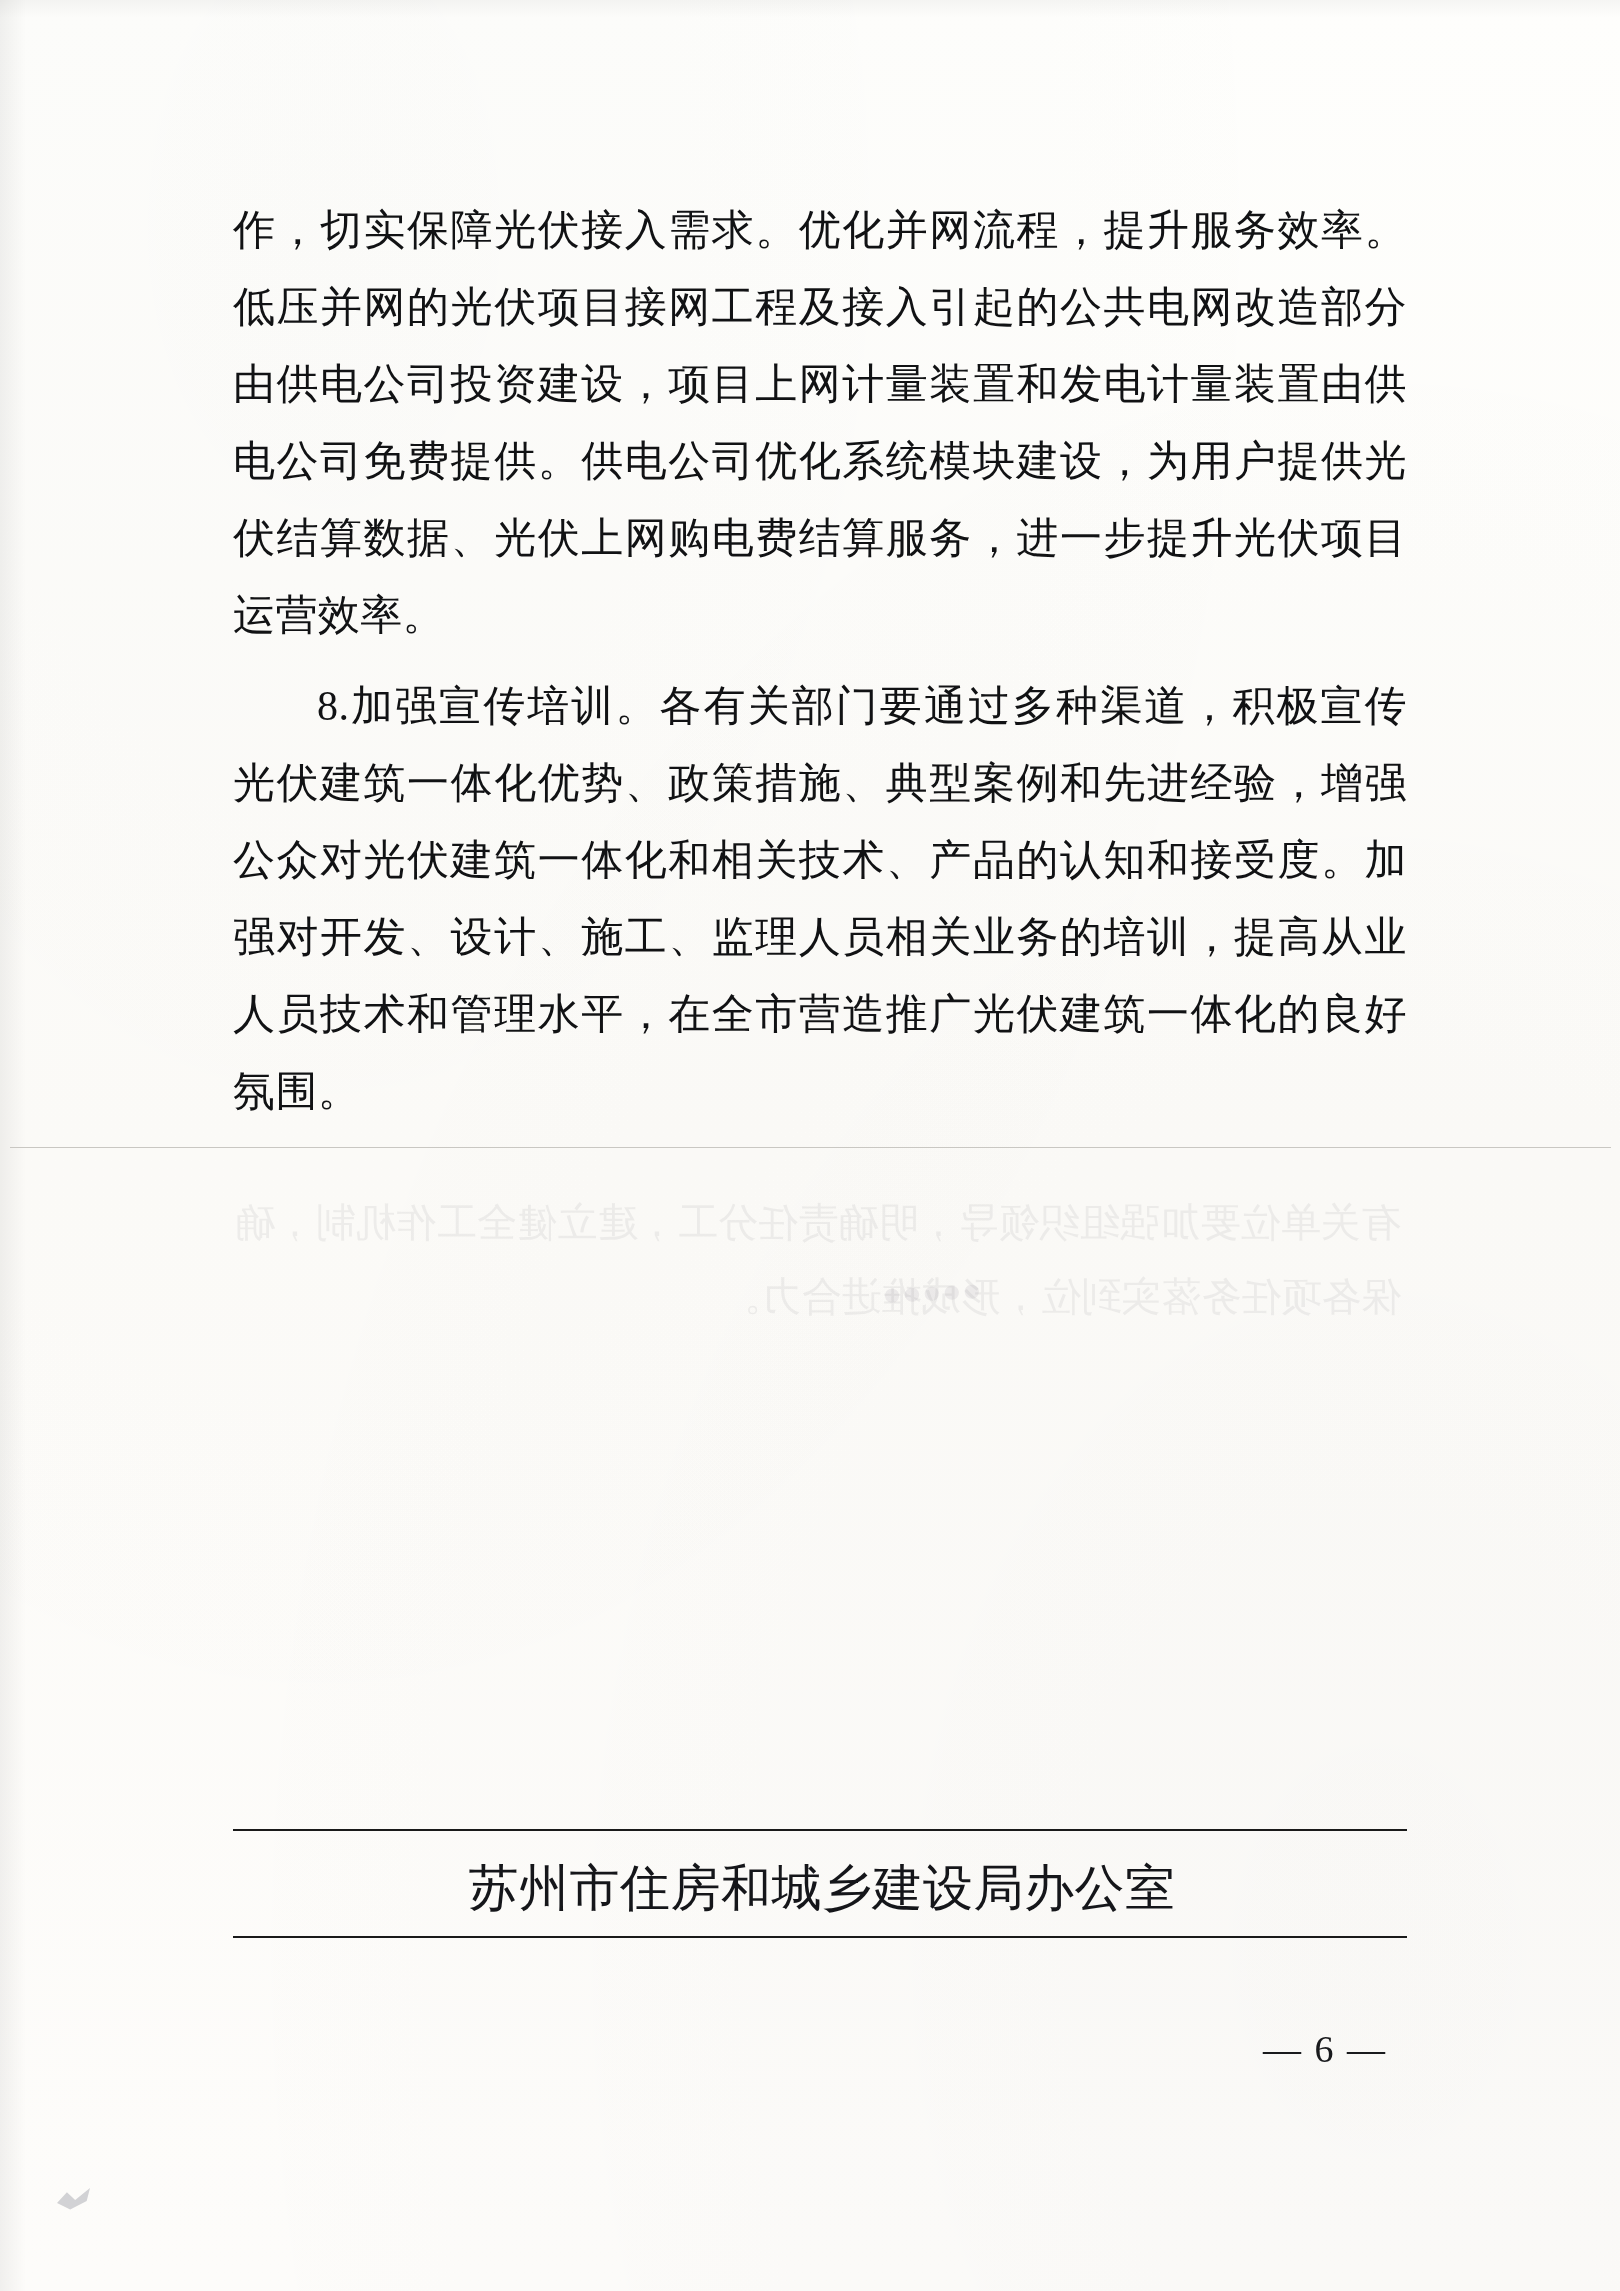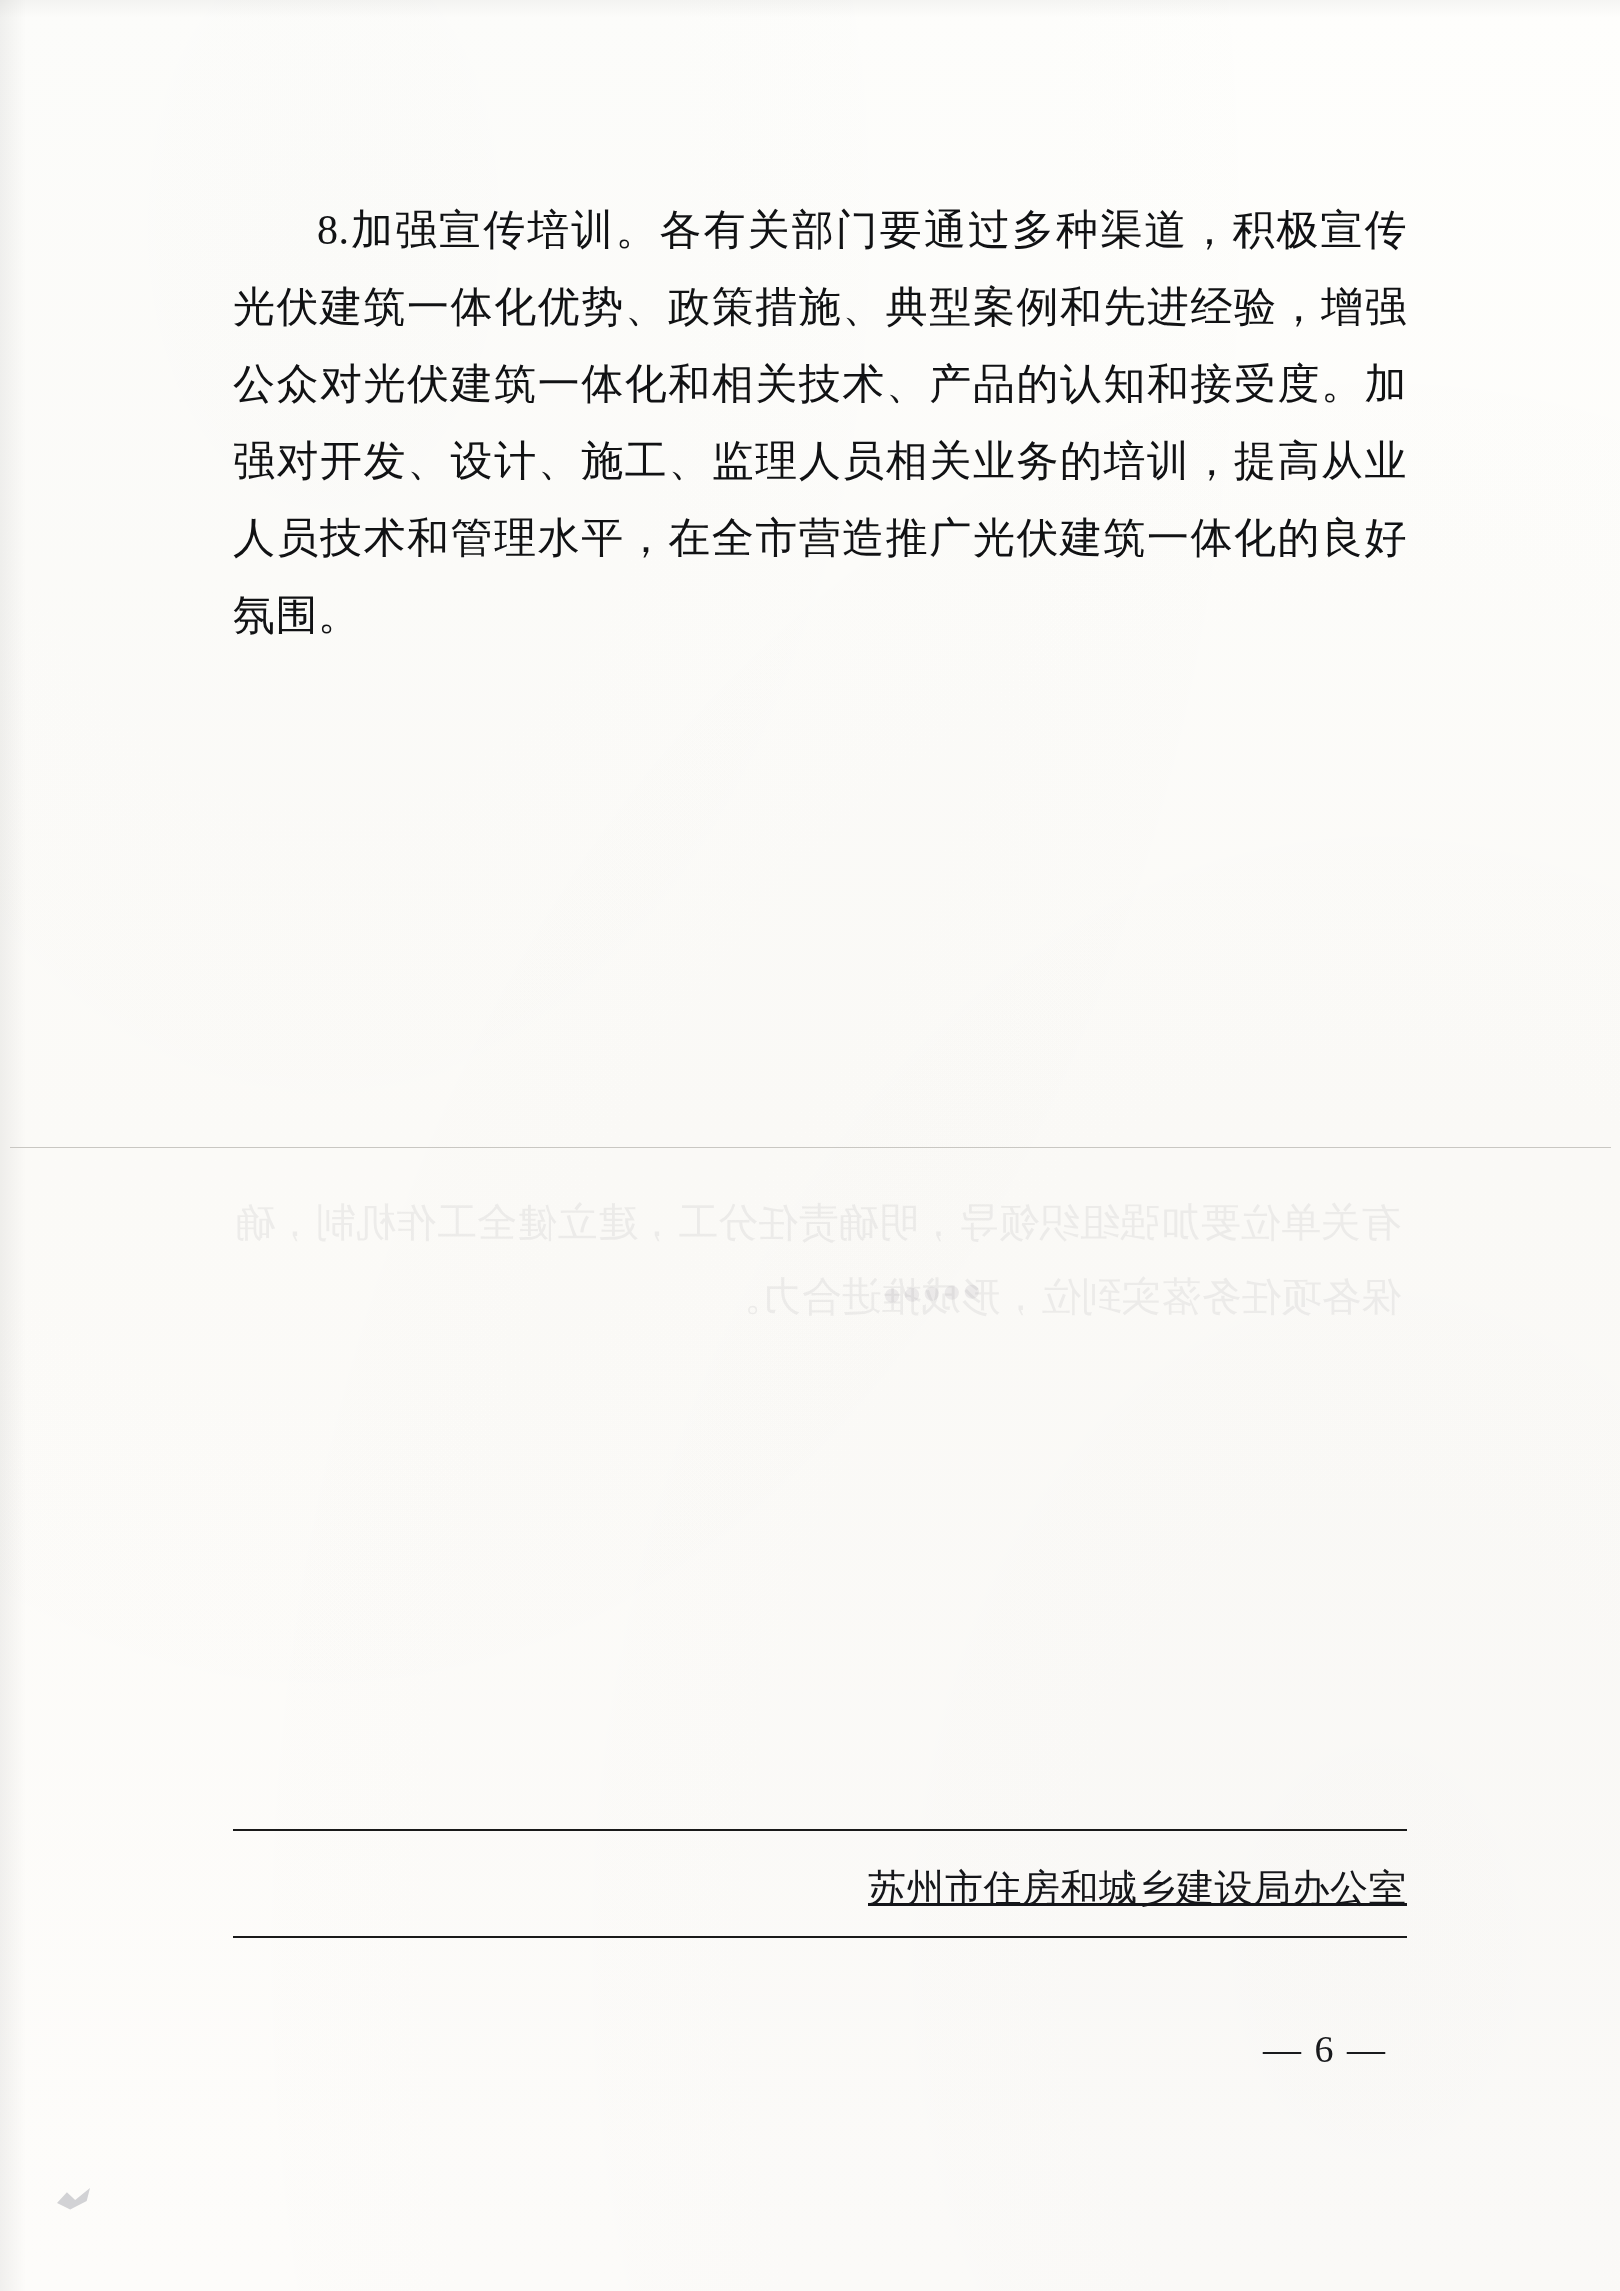--- a/index.html
+++ b/index.html
@@ -73,27 +73,26 @@
     width: 1174px;
     height: 2px;
     background: #1a1a1a;
   }
   .footer-row {
     position: absolute;
     left: 233px;
     top: 1845px;
     width: 1174px;
     display: flex;
-    justify-content: flex-end;
+    justify-content: center;
     align-items: center;
-    font-size: 38px;
+    font-size: 50px;
     line-height: 86px;
     color: #15161a;
     letter-spacing: 0.5px;
-    text-decoration: underline;
   }
   .footer-issuer { padding-left: 3.9px; }
   .footer-date { padding-right: 7.8px; }
   .page-number {
     position: absolute;
     right: 233px;
     top: 2027px;
     font-size: 38px;
     color: #191a1d;
     letter-spacing: 2px;
@@ -149,20 +148,21 @@
 <body>
 
 <div class="page">
 
   <div class="edge-shade-left"></div>
   <div class="edge-shade-top"></div>
 
   <div class="ruled-line" id="top-rule"></div>
 
   <div class="content">
+    <p class="para">作，切实保障光伏接入需求。优化并网流程，提升服务效率。低压并网的光伏项目接网工程及接入引起的公共电网改造部分由供电公司投资建设，项目上网计量装置和发电计量装置由供电公司免费提供。供电公司优化系统模块建设，为用户提供光伏结算数据、光伏上网购电费结算服务，进一步提升光伏项目运营效率。</p>
     <p class="para indent">8.加强宣传培训。各有关部门要通过多种渠道，积极宣传光伏建筑一体化优势、政策措施、典型案例和先进经验，增强公众对光伏建筑一体化和相关技术、产品的认知和接受度。加强对开发、设计、施工、监理人员相关业务的培训，提高从业人员技术和管理水平，在全市营造推广光伏建筑一体化的良好氛围。</p>
   </div>
 
   <div class="ghost">有关单位要加强组织领导，明确责任分工，建立健全工作机制，确保各项任务落实到位，形成推进合力。</div>
   <div class="ghost-stamp">●●●●●</div>
 
   <div class="footer-rule-top"></div>
   <div class="footer-row">
     <div class="footer-issuer">苏州市住房和城乡建设局办公室</div>
   </div>

